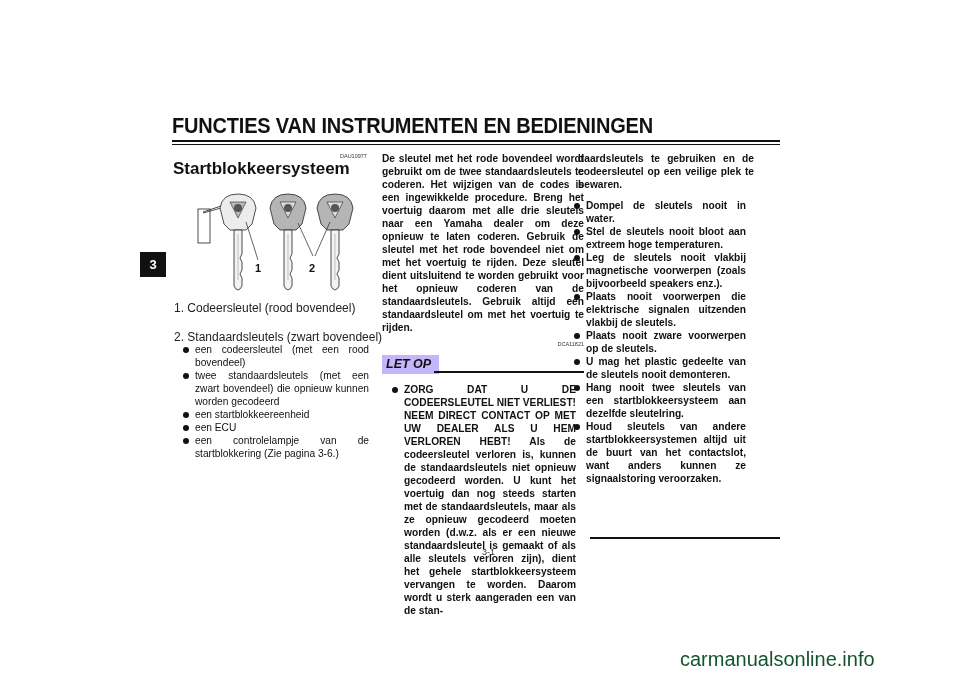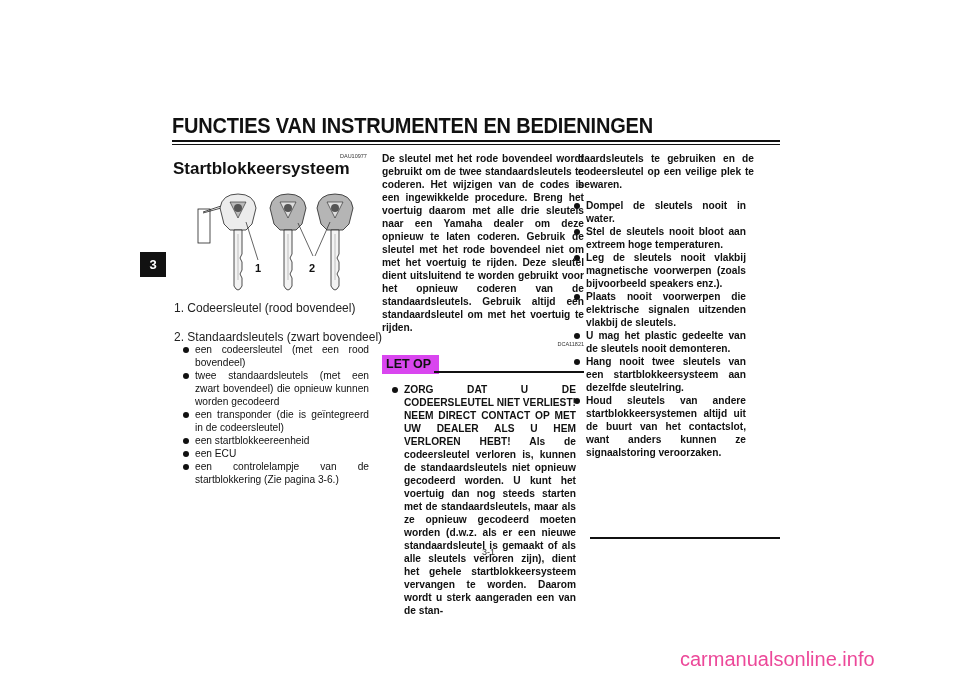--- a/index.html
+++ b/index.html
@@ -25,27 +25,27 @@
   .bold { font-weight: bold; }
   .caption { position: absolute; left: 174px; font-size: 12px; color: #222; line-height: 11px; }
   ul.bul { list-style: none; margin: 8px; padding: 0; }
   ul.bul li { position: relative; padding-left: 14px; }
   ul.bul li::before {
     content: ""; position: absolute; left: 2px; top: 3.5px; width: 6px; height: 6px; border-radius: 50%; background: #111;
   }
   .indent { padding-left: 12px; }
   .letop-row { position: relative; height: 20px; margin: 4px 0 6px 0; }
   .letop-label {
-    position: absolute; left: 0; top: 0; background: #d946ef; padding: 1px 8px 1px 4px;
-    font-weight: bold; font-size: 12.5px; height: 17px; line-height: 17px;
+    position: absolute; left: 0; top: 0; background: #c4b5fd; padding: 1px 8px 1px 4px;
+    font-weight: bold; font-style: italic; font-size: 12.5px; height: 17px; line-height: 17px;
   }
   .letop-line { position: absolute; left: 52px; right: 0; bottom: 2px; height: 2px; background: #111; }
   .end-rule { position: absolute; left: 590px; top: 537px; width: 190px; height: 2px; background: #111; }
   .page-num { position: absolute; left: 469px; top: 547px; font-size: 9px; color: #333; margin-left: 13px; }
-  .watermark { position: absolute; left: 680px; top: 648px; font-size: 20px; color: #ec4899; }
+  .watermark { position: absolute; left: 680px; top: 648px; font-size: 20px; color: #14532d; }
   .figure { position: absolute; left: 190px; top: 190px; width: 180px; height: 105px; }
 </style>
 </head>
 <body>
 
 <div class="header-title">FUNCTIES VAN INSTRUMENTEN EN BEDIENINGEN</div>
 <div class="header-rule1"></div>
 <div class="header-rule2"></div>
 
 <div class="chapter-tab">3</div>
@@ -90,21 +90,20 @@
   <text x="119" y="82" font-size="11" font-weight="bold" fill="#111" font-family="Liberation Sans, sans-serif">2</text>
 </svg>
 
 <div class="caption" style="top:303px;">1.  Codeersleutel (rood bovendeel)</div>
 <div class="caption" style="top:332px;">2.  Standaardsleutels (zwart bovendeel)</div>
 
 <div class="col" style="left:173px; top:335px; width:204px;">
   <ul class="bul indent">
     <li>een codeersleutel (met een rood bovendeel)</li>
     <li>twee standaardsleutels (met een zwart bovendeel) die opnieuw kunnen worden gecodeerd</li>
-    <li>een transponder (die is geïntegreerd in de codeersleutel)</li>
     <li>een startblokkeereenheid</li>
     <li>een ECU</li>
     <li>een controlelampje van de startblokkering (Zie pagina 3-6.)</li>
   </ul>
 </div>
 
 <div class="col" style="left:382px; top:152px; width:202px;">
   <p>De sleutel met het rode bovendeel wordt gebruikt om de twee standaardsleutels te coderen. Het wijzigen van de codes is een ingewikkelde procedure. Breng het voertuig daarom met alle drie sleutels naar een Yamaha dealer om deze opnieuw te laten coderen. Gebruik de sleutel met het rode bovendeel niet om met het voertuig te rijden. Deze sleutel dient uitsluitend te worden gebruikt voor het opnieuw coderen van de standaardsleutels. Gebruik altijd een standaardsleutel om met het voertuig te rijden.</p>
   <div style="text-align:right; font-size:5.5px; color:#333; margin-top:4px;">DCA11821</div>
   <div class="letop-row">
@@ -116,20 +115,21 @@
   </ul>
 </div>
 
 <div class="col bold" style="left:564px; top:152px; width:190px;">
   <p style="padding-left:14px;">daardsleutels te gebruiken en de codeersleutel op een veilige plek te bewaren.</p>
   <ul class="bul">
     <li>Dompel de sleutels nooit in water.</li>
     <li>Stel de sleutels nooit bloot aan extreem hoge temperaturen.</li>
     <li>Leg de sleutels nooit vlakbij magnetische voorwerpen (zoals bijvoorbeeld speakers enz.).</li>
     <li>Plaats nooit voorwerpen die elektrische signalen uitzenden vlakbij de sleutels.</li>
+    <li>Plaats nooit zware voorwerpen op de sleutels.</li>
     <li>U mag het plastic gedeelte van de sleutels nooit demonteren.</li>
     <li>Hang nooit twee sleutels van een startblokkeersysteem aan dezelfde sleutelring.</li>
     <li>Houd sleutels van andere startblokkeersystemen altijd uit de buurt van het contactslot, want anders kunnen ze signaalstoring veroorzaken.</li>
   </ul>
 </div>
 <div class="end-rule"></div>
 
 <div class="page-num">3-1</div>
 <div class="watermark">carmanualsonline.info</div>
 

